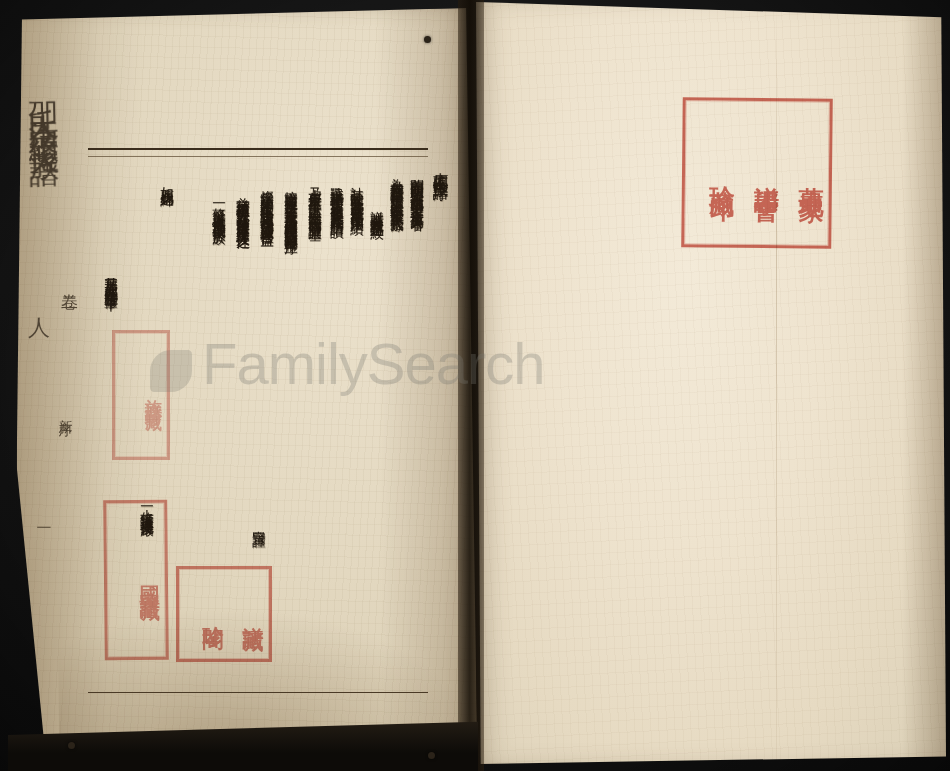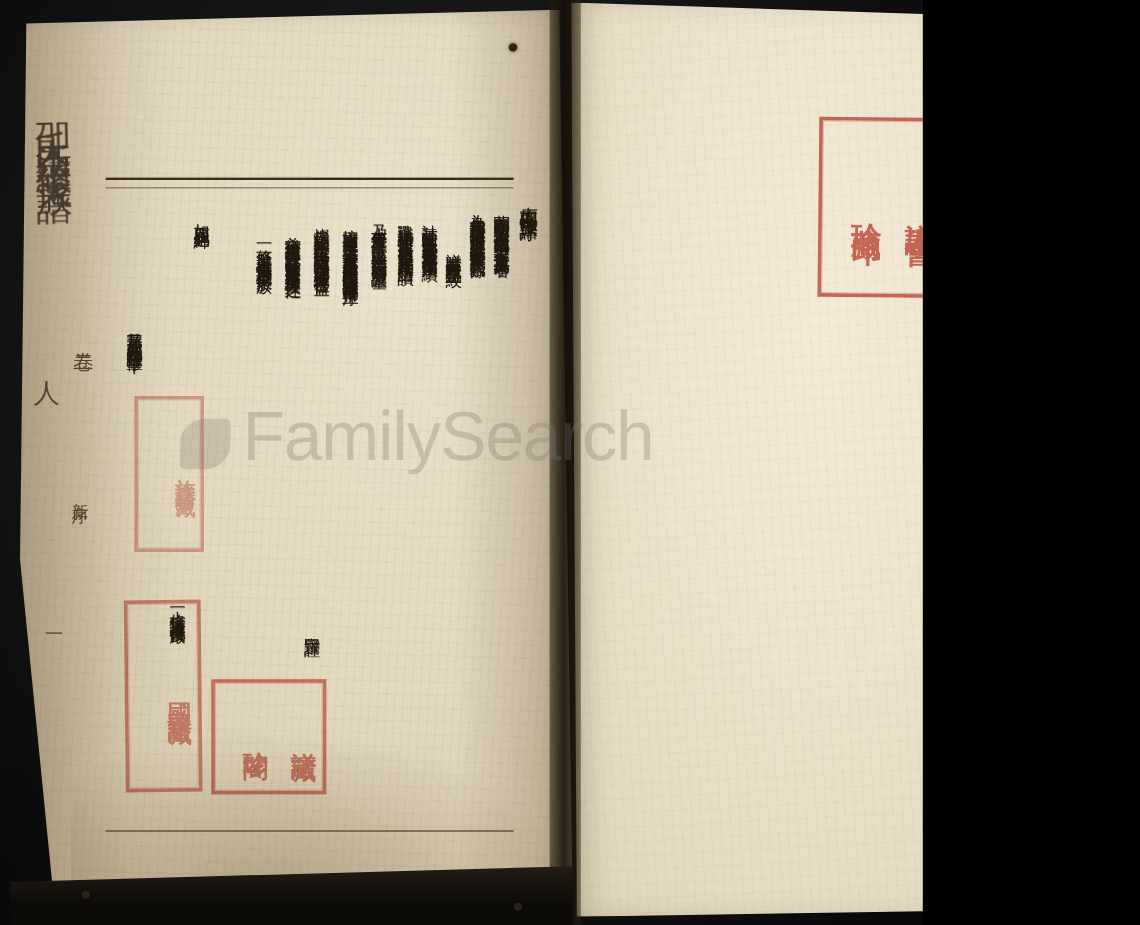--- a/index.html
+++ b/index.html
@@ -10,21 +10,21 @@
   }
   body {
     width: 950px;
     height: 771px;
     font-family: "Liberation Serif", serif;
     overflow: hidden;
   }
 
   #scan {
     position: relative;
-    width: 769px;
+    width: 950px;
     height: 771px;
     background: #0c0c0c;
     overflow: hidden;
   }
 
   
   .book {
     position: absolute;
     left: 0; top: 0;
     width: 950px; height: 771px;

